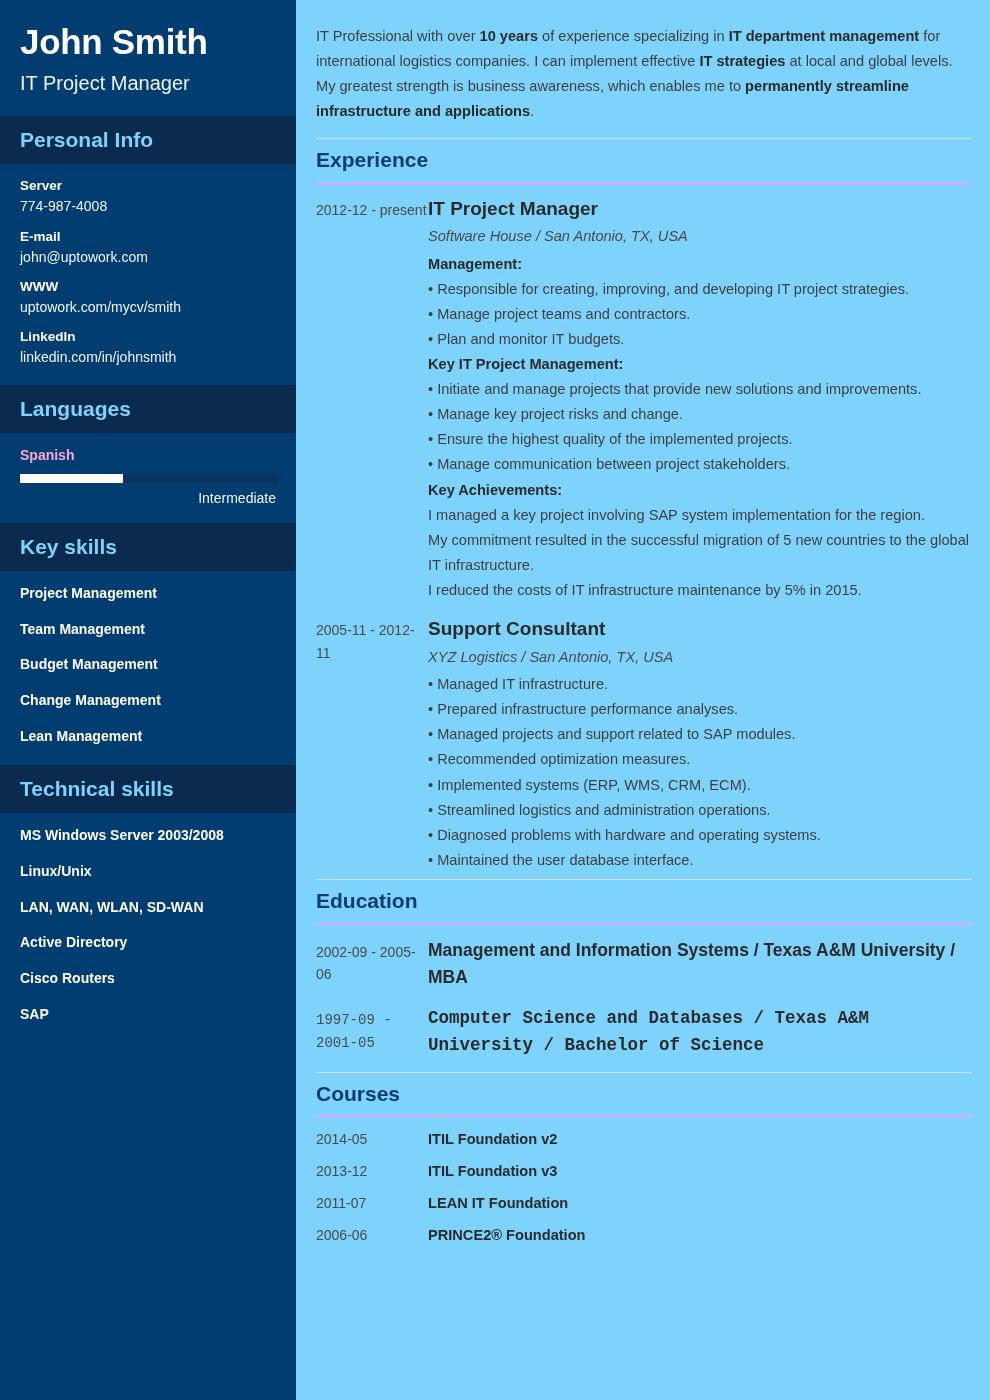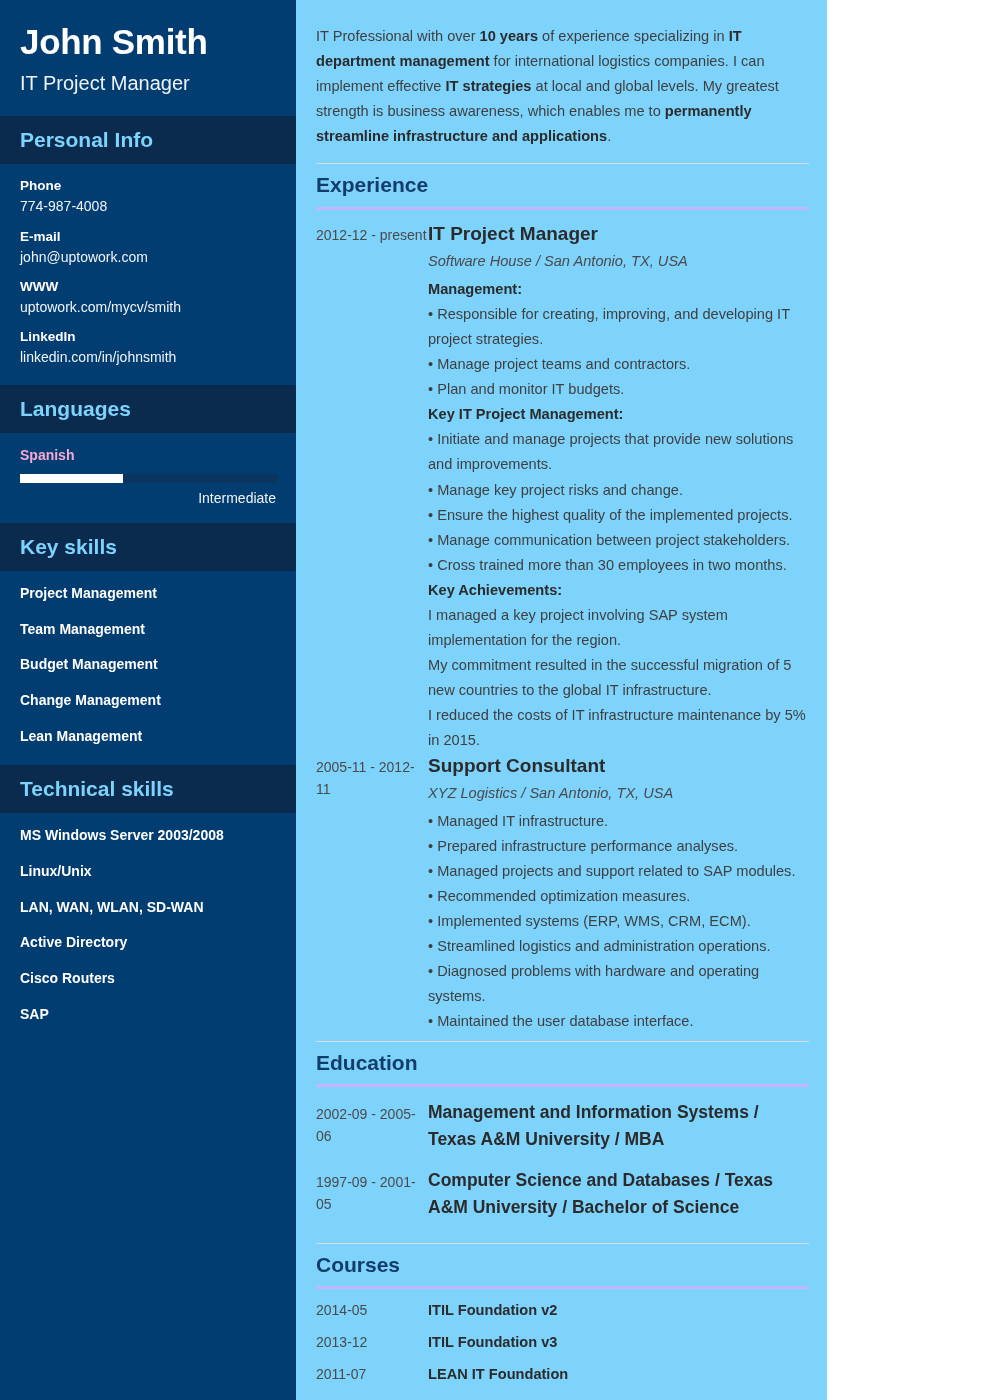--- a/index.html
+++ b/index.html
@@ -5,21 +5,21 @@
   * { box-sizing: border-box; }
   html, body { margin: 0; padding: 0; }
   body {
     width: 990px;
     height: 1400px;
     background: #ffffff;
     font-family: "Liberation Sans", sans-serif;
     color: #3a3a3a;
     overflow: hidden;
   }
-  .page { display: flex; width: 827px; height: 1400px; border-radius: 27px; }
+  .page { display: flex; width: 990px; height: 1400px; border-radius: 27px; }
 
   
   .sidebar {
     width: 296px;
     flex: 0 0 296px;
     background: #023d72;
     color: #ffffff;
   }
   .name-block { padding: 22px 20px 22px 20px; background: #023d72; }
   .full-name {
@@ -118,21 +118,21 @@
     font-size: 21px;
     font-weight: bold;
     color: #123d6b;
     border-top: 1px solid #d9dde1;
     border-bottom: 3px solid #c4b5fd;
     padding: 9px 0 9px 0;
     margin: 0 0 12px 0;
     line-height: 1.15;
   }
 
-  .entry { display: flex; }
+  .entry { display: flex; margin-bottom: 14px; }
   .entry:last-child { margin-bottom: 6px; }
   .entry-date {
     flex: 0 0 112px;
     width: 112px;
     font-size: 14px;
     line-height: 1.62;
     color: #4a4a4a;
     padding-top: 2px;
   }
   .entry-body { flex: 1 1 auto; }
@@ -156,21 +156,21 @@
     color: #2b2b2b;
     line-height: 1.72;
   }
   .entry-line {
     font-size: 14.6px;
     color: #3f3f3f;
     line-height: 1.72;
   }
 
   .edu-entry { display: flex; margin-bottom: 14px; }
-  .edu-entry:last-child { margin-bottom: 22px; }
+  .edu-entry:last-child { margin-bottom: 12px; font-family: Liberation Mono, monospace; }
   .edu-date {
     flex: 0 0 112px;
     width: 112px;
     font-size: 14px;
     line-height: 1.6;
     color: #4a4a4a;
     padding-top: 4px;
   }
   .edu-title {
     flex: 1 1 auto;
@@ -205,21 +205,21 @@
   <aside class="sidebar">
 
     <div class="name-block">
       <h1 class="full-name">John Smith</h1>
       <div class="job-title">IT Project Manager</div>
     </div>
 
     <div class="side-section-head">Personal Info</div>
     <div class="side-section-body" id="personal-info-list">
         <div class="contact-item">
-          <div class="contact-label">Phone</div>
+          <div class="contact-label">Server</div>
           <div class="contact-value">774-987-4008</div>
         </div>
         <div class="contact-item">
           <div class="contact-label">E-mail</div>
           <div class="contact-value">john@uptowork.com</div>
         </div>
         <div class="contact-item">
           <div class="contact-label">WWW</div>
           <div class="contact-value">uptowork.com/mycv/smith</div>
         </div>
@@ -275,21 +275,20 @@
               <div class="entry-company">Software House / San Antonio, TX, USA</div>
               <div class="entry-subhead">Management:</div>
               <div class="entry-line">• Responsible for creating, improving, and developing IT project strategies.</div>
               <div class="entry-line">• Manage project teams and contractors.</div>
               <div class="entry-line">• Plan and monitor IT budgets.</div>
               <div class="entry-subhead">Key IT Project Management:</div>
               <div class="entry-line">• Initiate and manage projects that provide new solutions and improvements.</div>
               <div class="entry-line">• Manage key project risks and change.</div>
               <div class="entry-line">• Ensure the highest quality of the implemented projects.</div>
               <div class="entry-line">• Manage communication between project stakeholders.</div>
-              <div class="entry-line">• Cross trained more than 30 employees in two months.</div>
               <div class="entry-subhead">Key Achievements:</div>
               <div class="entry-line">I managed a key project involving SAP system implementation for the region.</div>
               <div class="entry-line">My commitment resulted in the successful migration of 5 new countries to the global IT infrastructure.</div>
               <div class="entry-line">I reduced the costs of IT infrastructure maintenance by 5% in 2015.</div>
             </div>
           </div>
           <div class="entry">
             <div class="entry-date">2005-11 - 2012-11</div>
             <div class="entry-body">
               <div class="entry-role">Support Consultant</div>

